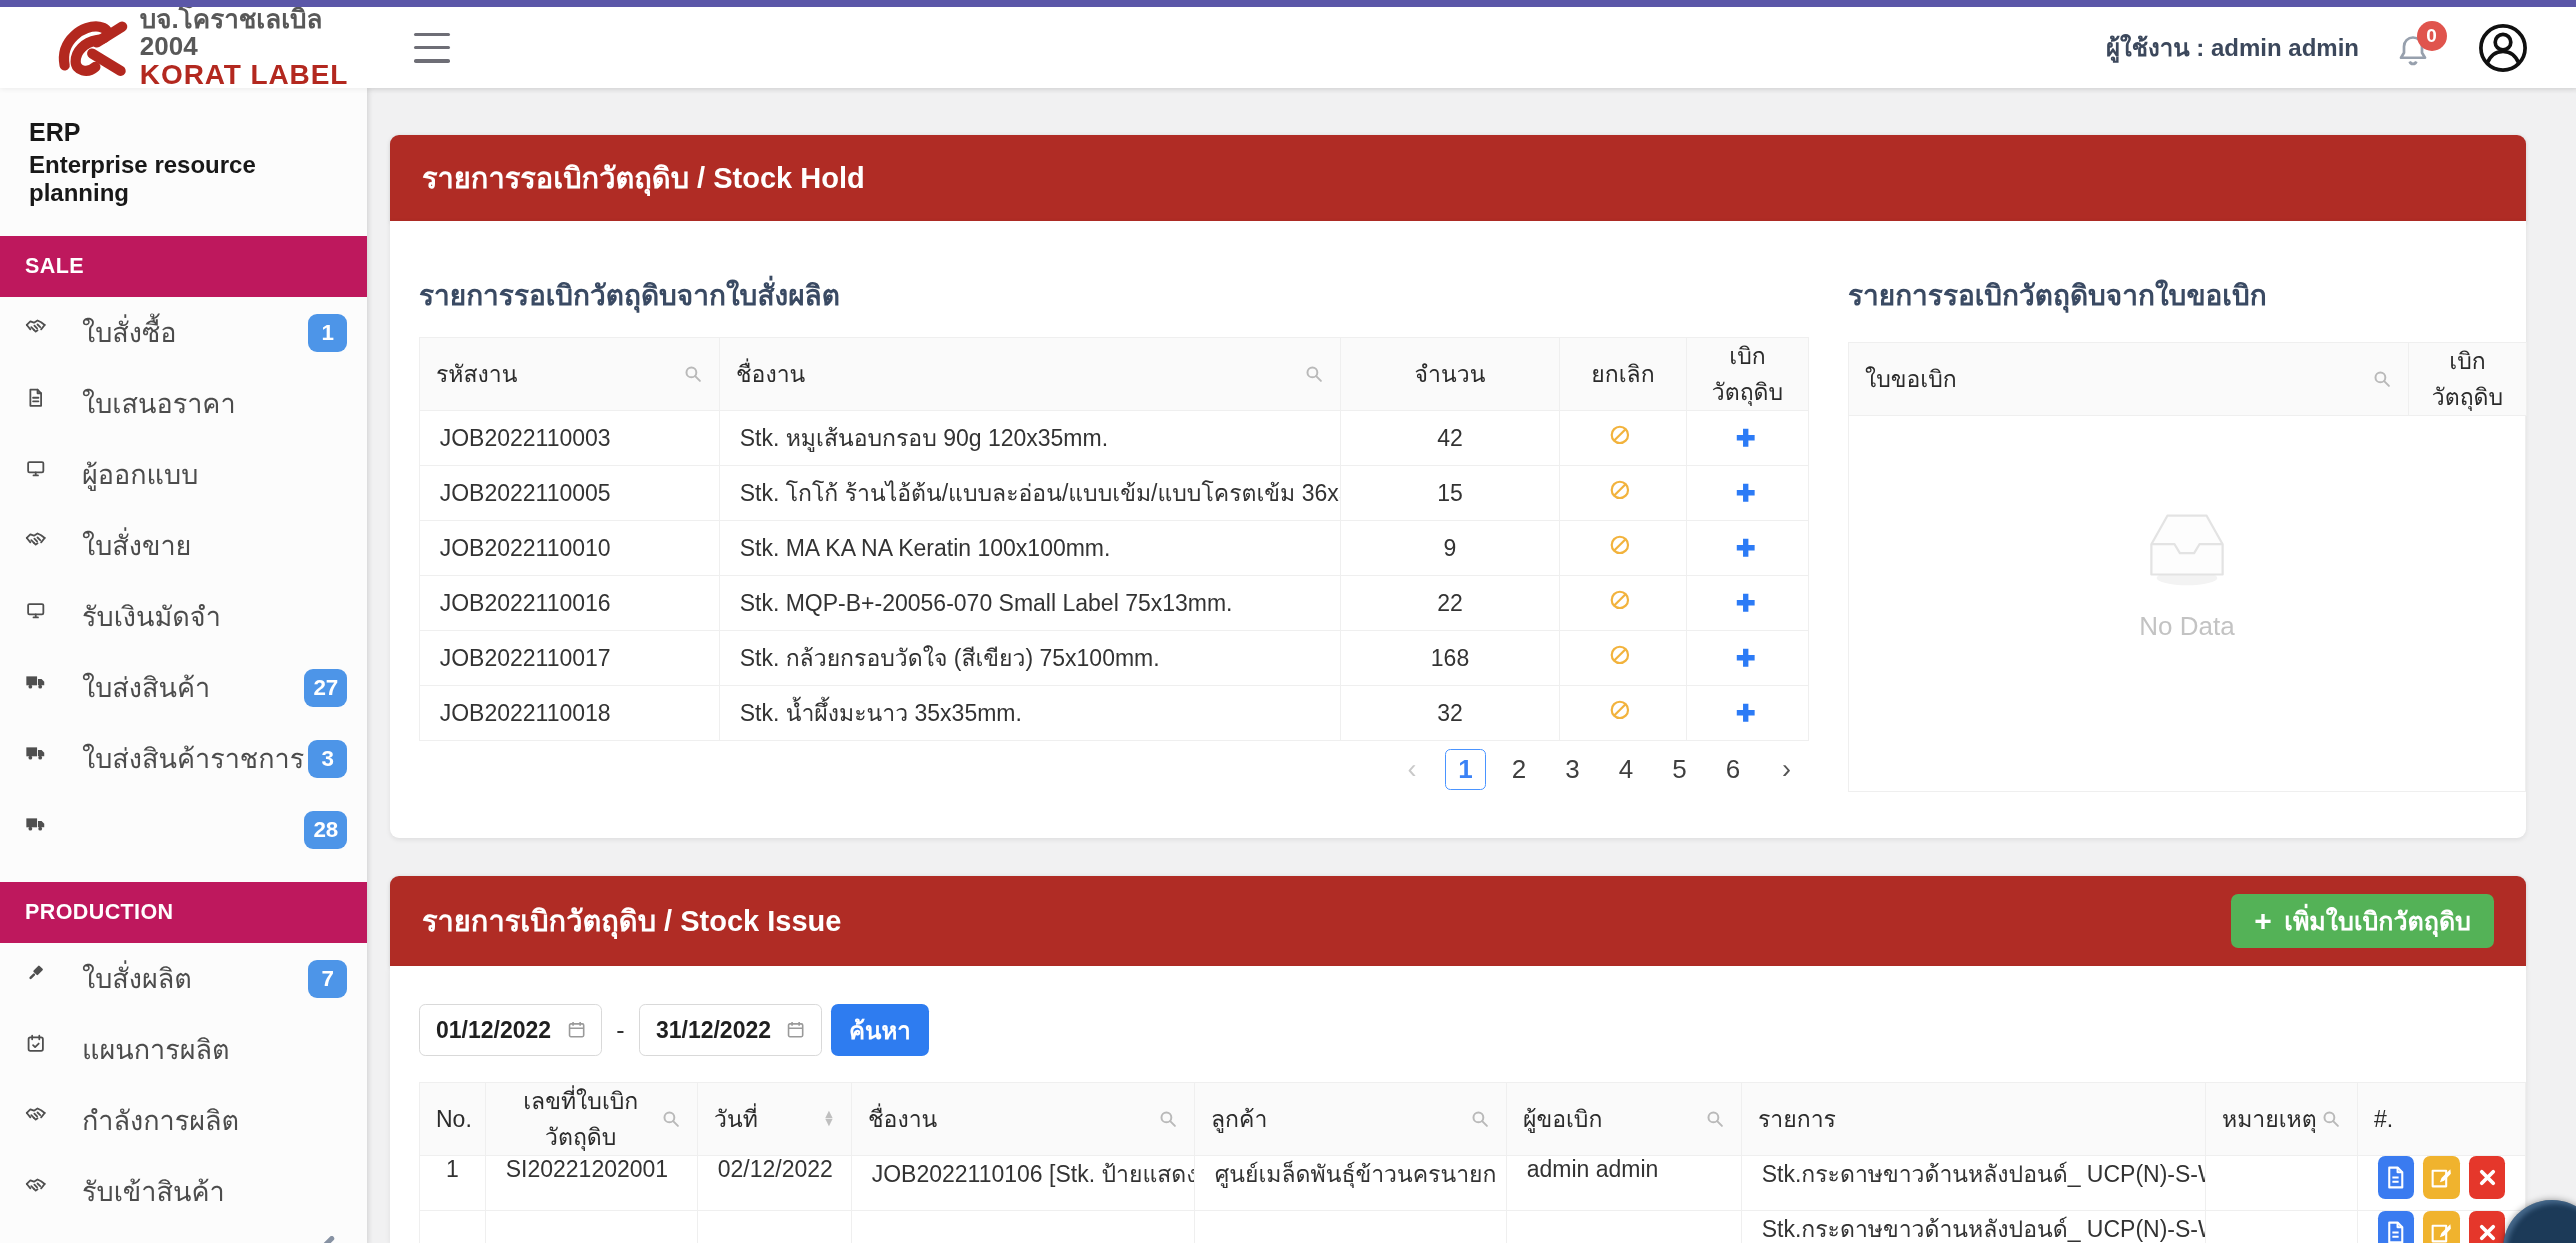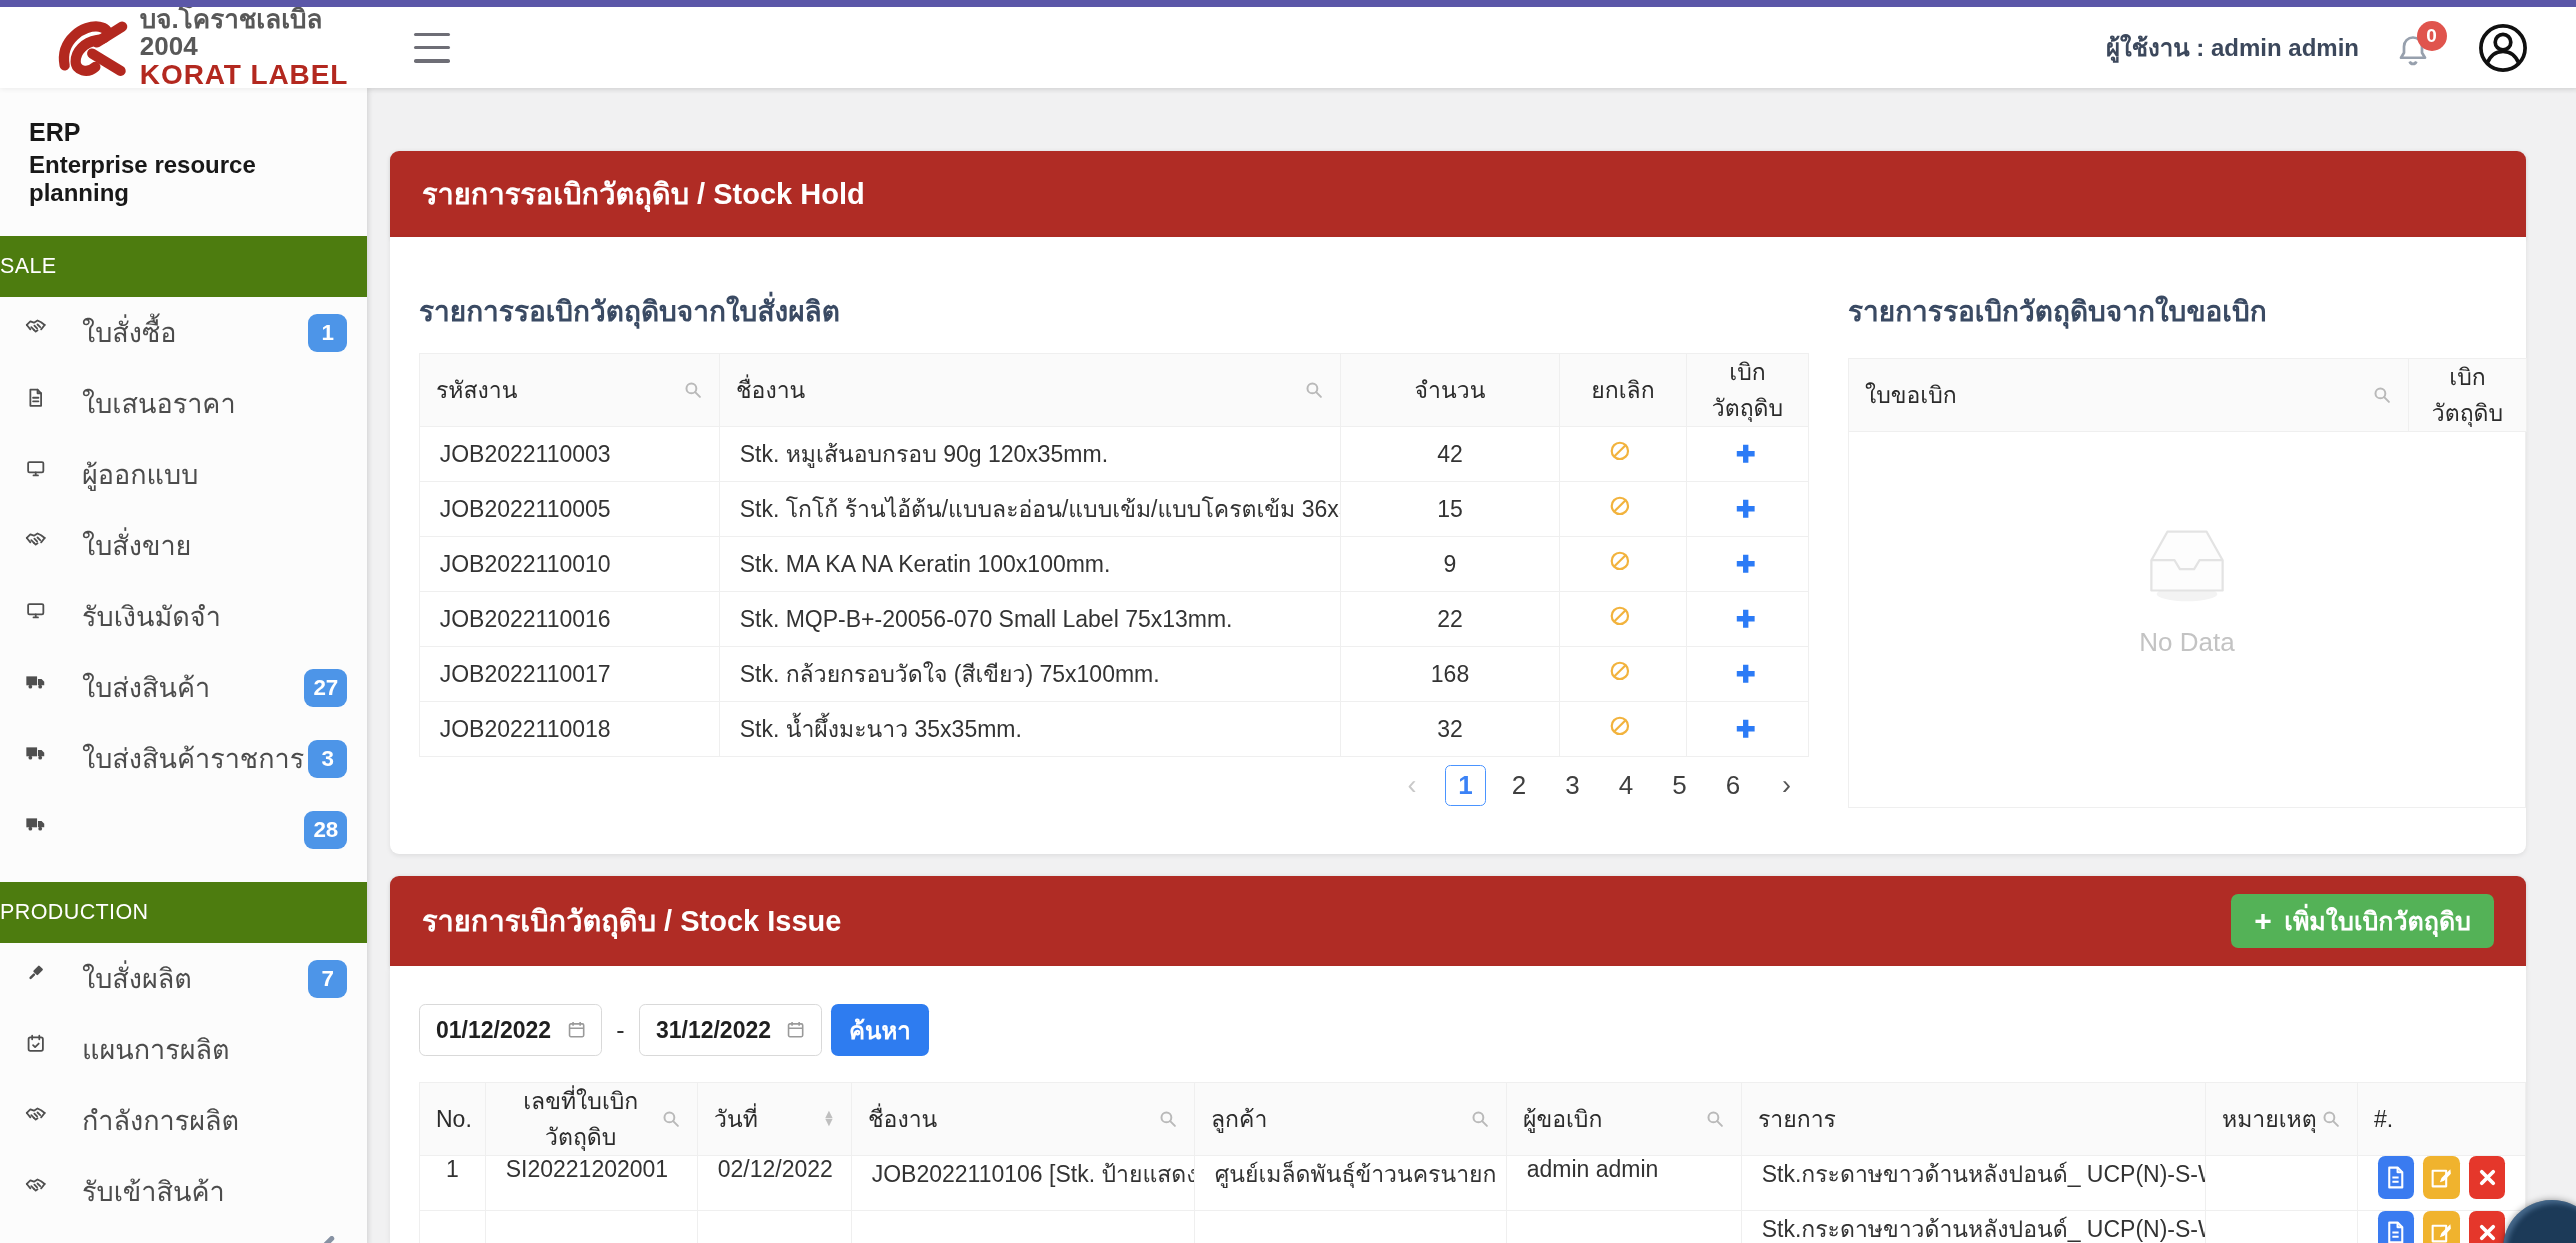--- a/index.html
+++ b/index.html
@@ -24,40 +24,40 @@
   .bell-badge { position:absolute; right:-12.5px; top:-3.6px; min-width:30px; height:30px; border-radius:15px;
     background:#e0544d; color:#fff; font-size:19px; font-weight:700; display:flex; align-items:center; justify-content:center; }
   .avatar { margin-left:43px; width:52px; height:52px; }
 
   
   .sidebar { position:absolute; left:0; top:88px; width:367px; height:1156px; background:#fcfcfc;
     box-shadow:1.8px 0 5.4px rgba(0,0,0,.05); z-index:20; overflow:hidden; }
   .side-title { padding:30px 18px 0 29px; color:#181818; }
   .side-title .t1 { font-size:25px; font-weight:800; }
   .side-title .t2 { font-size:24px; font-weight:800; margin-top:3.6px; }
-  .band { margin-top:29.5px; height:61px; background:#4d7c0f; color:#fff; display:flex; align-items:center;
-    font-size:21.5px; font-weight:400; letter-spacing:0.4px; }
+  .band { margin-top:29.5px; height:61px; background:#be185d; color:#fff; display:flex; align-items:center;
+    padding-left:25px; font-size:21.5px; font-weight:700; letter-spacing:0.4px; }
   .band.second { margin-top:17px; }
   .menu-item { height:71px; display:flex; align-items:center; padding:0 19.7px 0 25px; cursor:pointer; }
   .menu-item .mi { width:34px; height:34px; flex:0 0 auto; }
   .menu-item .lbl { margin-left:23px; font-size:27px; color:#4c4c4c; }
   .menu-badge { margin-left:auto; min-width:39px; height:38px; padding:0 9px; border-radius:9px; background:#4d95e8;
     color:#fff; font-size:22.4px; font-weight:700; display:flex; align-items:center; justify-content:center; }
   .collapse-row { height:47px; display:flex; justify-content:flex-end; padding-right:30px; align-items:center; }
   .collapse-row svg { width:23px; height:30px; cursor:pointer; }
 
   
   .main { position:absolute; left:367px; top:88px; width:2209px; height:1156px; overflow:hidden;
     box-shadow:inset 5.4px 5.4px 7.2px -5.4px rgba(0,0,0,.12); }
   .card { position:absolute; left:23px; width:2136px; }
   .card-header { height:86px; background:#b02c25; border-radius:9px 9px 0 0; display:flex; align-items:center;
     padding:0 32px; color:#fff; font-size:29px; font-weight:700; box-shadow:0 1.8px 4.5px rgba(0,0,0,.15); }
   .card-body { background:#fff; border-radius:0 0 9px 9px; position:relative; box-shadow:0 1.8px 5.4px rgba(0,0,0,.08); }
 
-  .card1 { top:47px;margin-top:16px; }
+  .card1 { top:47px; }
   .card1 .card-body { height:617px; }
   .sec-heading { position:absolute; font-size:28px; font-weight:700; color:#3a4a63; top:52px; }
   .sec-heading.left { left:29px; } .sec-heading.right { left:1458px; }
 
   table.grid { border-collapse:collapse; table-layout:fixed; background:#fff; }
   table.grid th, table.grid td { border:0.9px solid #efefef; font-weight:400; }
   table.grid th { background:#fafafa; font-size:23px; color:#2b2b2b; font-weight:500; height:55px; padding:0 16px; }
   table.grid td { font-size:23px; color:#333; height:55px; padding:0 19.7px; }
   .th-flex { display:flex; align-items:center; justify-content:space-between; }
   .th-center { text-align:center; }

